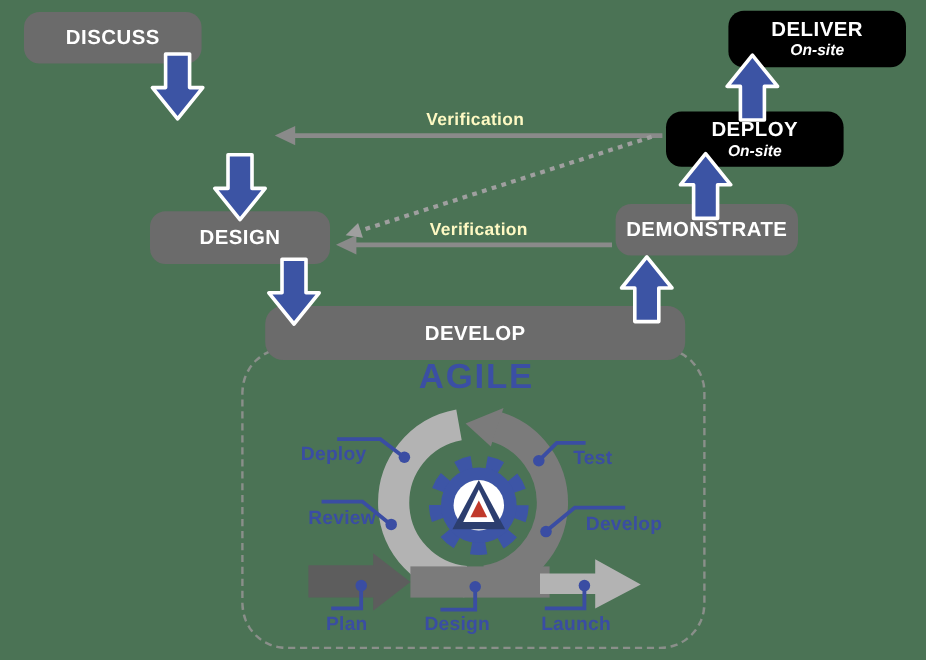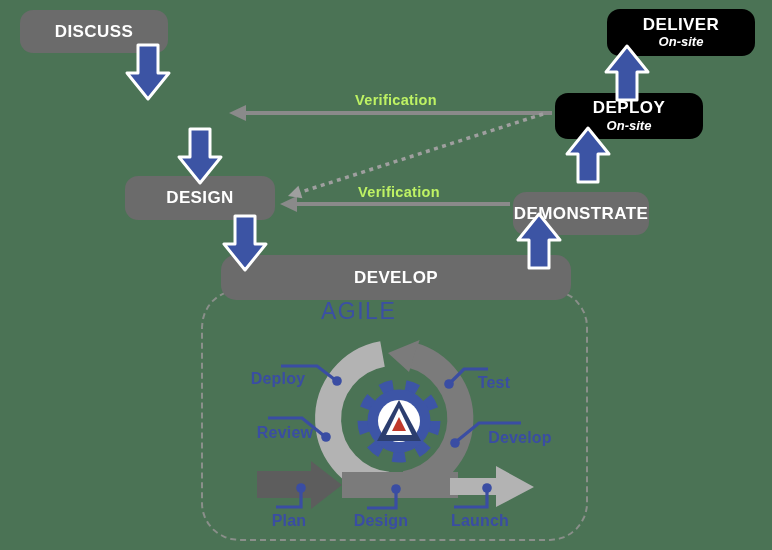--- a/index.html
+++ b/index.html
@@ -18,26 +18,26 @@
   .box{
     position:absolute;border-radius:13px;display:flex;flex-direction:column;
     align-items:center;justify-content:center;color:#ffffff;z-index:2;
   }
   .box.dark{background:#6b6b6b;}
   .box.light{background:#000000;}
   .box-label{font-weight:bold;font-size:17px;letter-spacing:.4px;line-height:1.05;}
   .box-sub{font-style:italic;font-size:13px;font-weight:600;margin-top:1px;text-align:right;}
   .overlay{position:absolute;left:0;top:0;width:772px;height:550px;z-index:5;pointer-events:none;}
   .ver-label{
-    position:absolute;color:#bef264;font-weight:bold;font-size:14.5px;
+    position:absolute;color:#fef9c3;font-weight:bold;font-size:14.5px;
     text-align:center;letter-spacing:.3px;z-index:4;
   }
   .agile-title{
-    position:absolute;left:321px;top:298px;width:152px;text-align:left;
-    color:#3b4fa4;font-size:23px;font-weight:400;letter-spacing:1.5px;z-index:4;
+    position:absolute;left:321px;top:298px;width:152px;text-align:center;
+    color:#3b4fa4;font-size:29px;font-weight:700;letter-spacing:1.5px;z-index:4;
   }
   .cyc-label{
     position:absolute;color:#3a4da3;font-weight:bold;font-size:16px;
     text-align:center;z-index:6;letter-spacing:.2px;
   }
 </style>
 </head>
 <body>
 
 <div class="canvas">
@@ -46,21 +46,21 @@
 
   <div class="box dark" style="left:20px;top:10px;width:148px;height:43px">
     <span class="box-label">DISCUSS</span>
   </div>
   <div class="box dark" style="left:125px;top:176px;width:150px;height:44px">
     <span class="box-label">DESIGN</span>
   </div>
   <div class="box dark" style="left:221px;top:255px;width:350px;height:45px;border-radius:15px">
     <span class="box-label">DEVELOP</span>
   </div>
-  <div class="box dark" style="left:513px;top:192px;width:136px;height:43px">
+  <div class="box dark" style="left:513px;top:170px;width:152px;height:43px">
     <span class="box-label">DEMONSTRATE</span>
   </div>
   <div class="box light" style="left:555px;top:93px;width:148px;height:46px">
     <span class="box-label">DEPLOY</span>
     <span class="box-sub">On-site</span>
   </div>
   <div class="box light" style="left:607px;top:9px;width:148px;height:47px">
     <span class="box-label">DELIVER</span>
     <span class="box-sub">On-site</span>
   </div>

